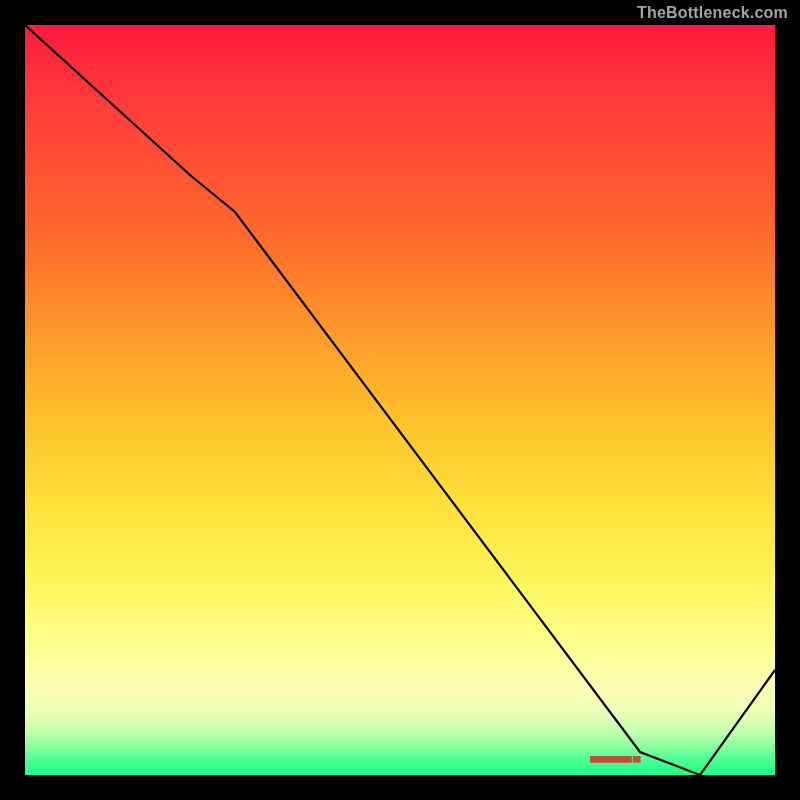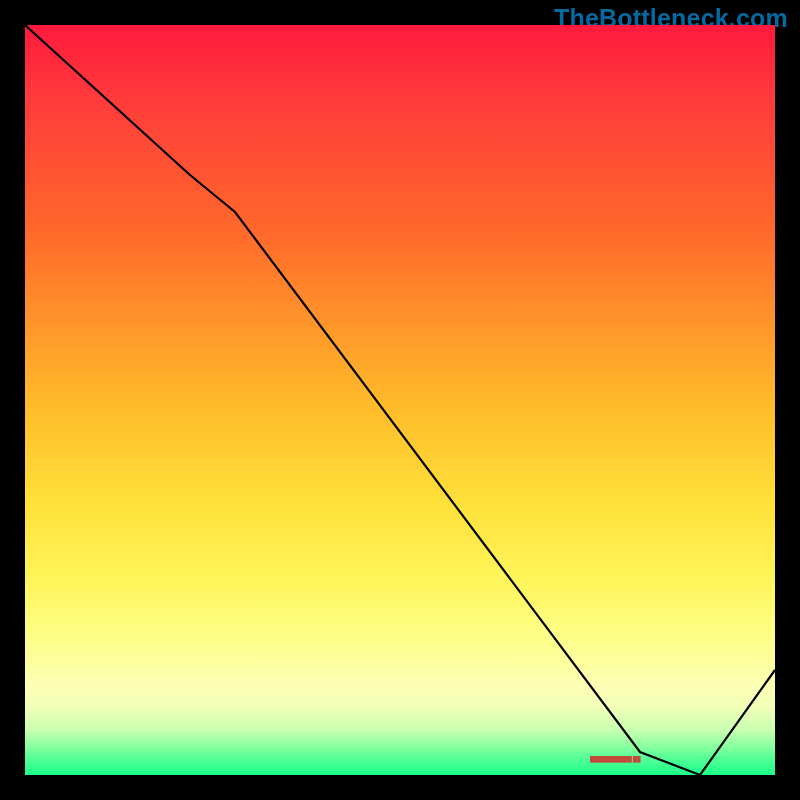--- a/index.html
+++ b/index.html
@@ -57,22 +57,22 @@
     font-weight: 700;
     font-size: 11px;
     letter-spacing: -1px;
     white-space: nowrap;
     pointer-events: none;
   }
   .attrib {
     position: absolute;
     top: 4px;
     right: 12px;
-    color: #0369a1;
-    font-size: 25px;
+    color: #a3a3a3;
+    font-size: 16px;
     font-weight: 600;
     letter-spacing: 0.2px;
   }
 </style>
 </head>
 <body>
 
 <div class="frame">
   <div class="attrib">TheBottleneck.com</div>
 

